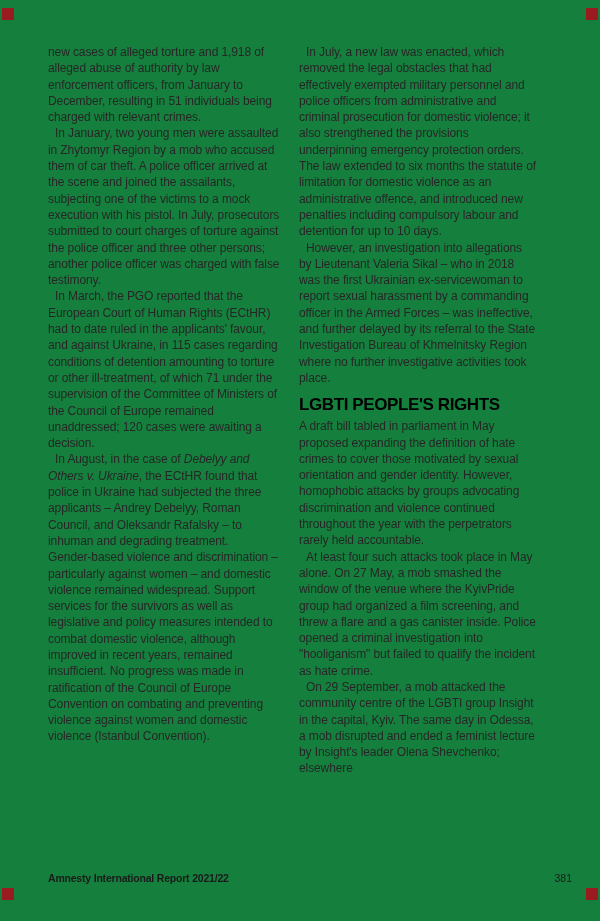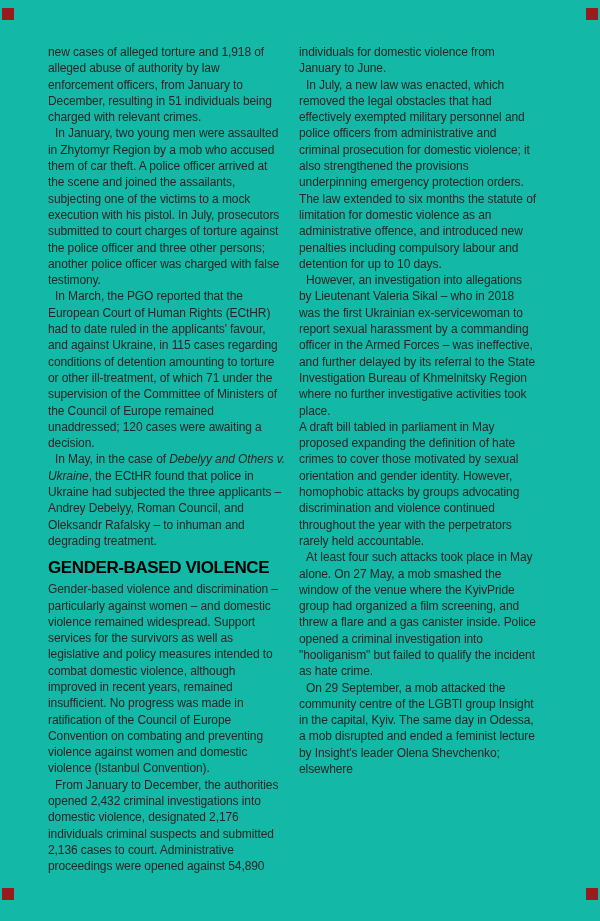--- a/index.html
+++ b/index.html
@@ -3,21 +3,21 @@
 <meta charset="utf-8">
 <style>
   html, body { margin: 0; padding: 0; background: #ffffff; }
   body {
     width: 600px; height: 921px;
     font-family: "Liberation Sans", sans-serif;
     color: #262626;
     position: relative;
     overflow: hidden;
   }
-  .page { position: absolute; inset: 0; background: #14b8a6; }
+  .page { position: absolute; inset: 0; background: #15803d; }
 
   .corner { position: absolute; width: 12px; height: 12px; background: #991b1f; }
   .corner.tl { left: 2px;  top: 8px; }
   .corner.tr { right: 2px; top: 8px; }
   .corner.bl { left: 2px;  top: 888px; }
   .corner.br { right: 2px; top: 888px; }
 
   .columns {
     position: absolute;
     left: 48px; top: 44px;
@@ -65,31 +65,33 @@
   <div class="corner tr"></div>
   <div class="corner bl"></div>
   <div class="corner br"></div>
 
   <div class="columns">
 
     <div class="col">
       <p>new cases of alleged torture and 1,918 of alleged abuse of authority by law enforcement officers, from January to December, resulting in 51 individuals being charged with relevant crimes.</p>
       <p class="ind">In January, two young men were assaulted in Zhytomyr Region by a mob who accused them of car theft. A police officer arrived at the scene and joined the assailants, subjecting one of the victims to a mock execution with his pistol. In July, prosecutors submitted to court charges of torture against the police officer and three other persons; another police officer was charged with false testimony.</p>
       <p class="ind">In March, the PGO reported that the European Court of Human Rights (ECtHR) had to date ruled in the applicants' favour, and against Ukraine, in 115 cases regarding conditions of detention amounting to torture or other ill-treatment, of which 71 under the supervision of the Committee of Ministers of the Council of Europe remained unaddressed; 120 cases were awaiting a decision.</p>
-      <p class="ind"><span>In May, in the case of </span><em>Debelyy and Others v. Ukraine</em><span>, the ECtHR found that police in Ukraine had subjected the three applicants – Andrey Debelyy, Roman Council, and Oleksandr Rafalsky – to inhuman and degrading treatment.</span></p>
-      <h2>GENDER-BASED VIOLENCE</h2>
+      <p class="ind"><span>In August, in the case of </span><em>Debelyy and Others v. Ukraine</em><span>, the ECtHR found that police in Ukraine had subjected the three applicants – Andrey Debelyy, Roman Council, and Oleksandr Rafalsky – to inhuman and degrading treatment.</span></p>
       <p>Gender-based violence and discrimination – particularly against women – and domestic violence remained widespread. Support services for the survivors as well as legislative and policy measures intended to combat domestic violence, although improved in recent years, remained insufficient. No progress was made in ratification of the Council of Europe Convention on combating and preventing violence against women and domestic violence (Istanbul Convention).</p>
-      <p class="ind">From January to December, the authorities opened 2,432 criminal investigations into domestic violence, designated 2,176 individuals criminal suspects and submitted 2,136 cases to court. Administrative proceedings were opened against 54,890</p>
     </div>
 
     <div class="col">
-      <p>individuals for domestic violence from January to June.</p>
       <p class="ind">In July, a new law was enacted, which removed the legal obstacles that had effectively exempted military personnel and police officers from administrative and criminal prosecution for domestic violence; it also strengthened the provisions underpinning emergency protection orders. The law extended to six months the statute of limitation for domestic violence as an administrative offence, and introduced new penalties including compulsory labour and detention for up to 10 days.</p>
       <p class="ind">However, an investigation into allegations by Lieutenant Valeria Sikal – who in 2018 was the first Ukrainian ex-servicewoman to report sexual harassment by a commanding officer in the Armed Forces – was ineffective, and further delayed by its referral to the State Investigation Bureau of Khmelnitsky Region where no further investigative activities took place.</p>
+      <h2>LGBTI PEOPLE'S RIGHTS</h2>
       <p>A draft bill tabled in parliament in May proposed expanding the definition of hate crimes to cover those motivated by sexual orientation and gender identity. However, homophobic attacks by groups advocating discrimination and violence continued throughout the year with the perpetrators rarely held accountable.</p>
       <p class="ind">At least four such attacks took place in May alone. On 27 May, a mob smashed the window of the venue where the KyivPride group had organized a film screening, and threw a flare and a gas canister inside. Police opened a criminal investigation into "hooliganism" but failed to qualify the incident as hate crime.</p>
       <p class="ind">On 29 September, a mob attacked the community centre of the LGBTI group Insight in the capital, Kyiv. The same day in Odessa, a mob disrupted and ended a feminist lecture by Insight's leader Olena Shevchenko; elsewhere</p>
     </div>
 
   </div>
 
+  <div class="footer">
+    <span class="footer-title">Amnesty International Report 2021/22</span>
+    <span class="footer-page">381</span>
+  </div>
 
 </div>
 
 </body></html>

